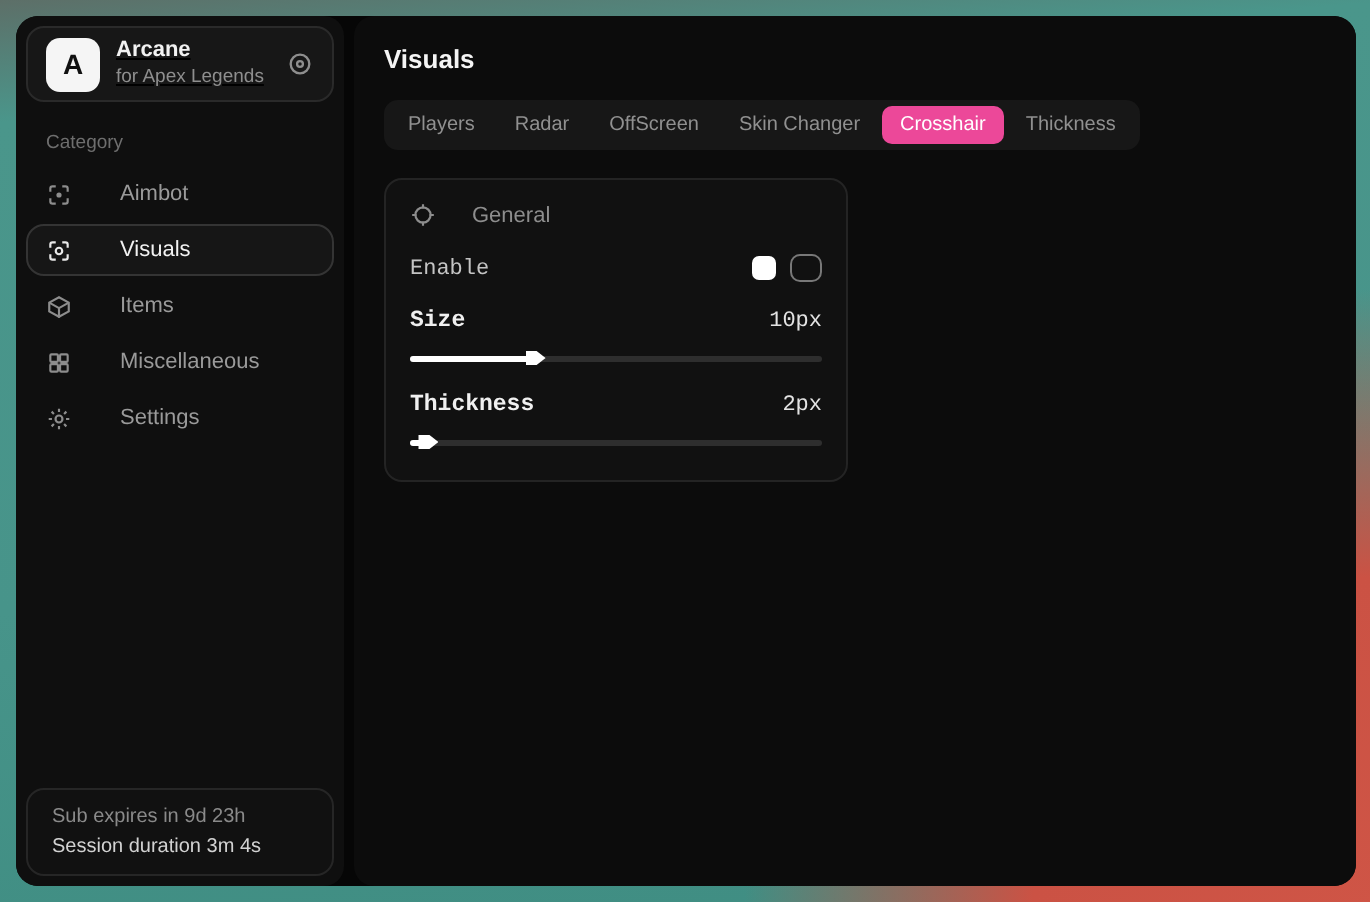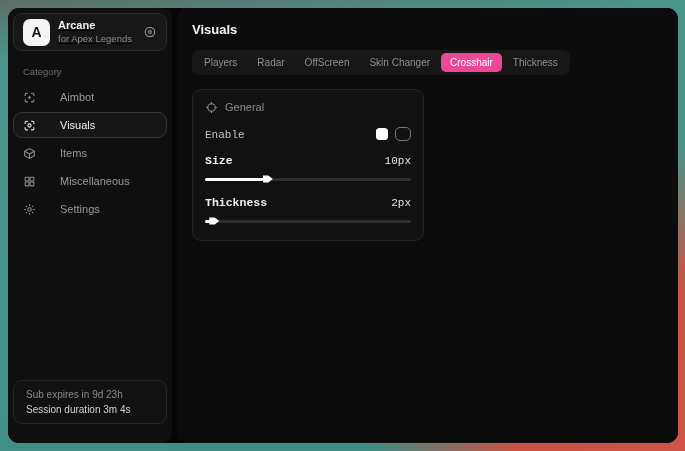--- a/index.html
+++ b/index.html
@@ -39,21 +39,21 @@
   .nav{ display:flex; flex-direction:column; gap:2px; padding:0 5px; }
   .nav-item{
     height:26px; display:flex; align-items:center; gap:24px;
     padding:0 9px; border-radius:9px; border:1px solid transparent;
     color:#9a9a9a; font-size:11px; cursor:pointer;
   }
   .nav-item .nicon{ display:flex; color:#8d8d8d; }
   .nav-item.active{ background:#161616; border-color:#343434; color:#f2f2f2; }
   .nav-item.active .nicon{ color:#e8e8e8; }
   .sidebar-footer{
-    position:absolute; left:5px; right:5px; bottom:19px;
+    position:absolute; left:5px; right:5px; bottom:5px;
     border:1px solid #262626; background:#111111; border-radius:9px;
     padding:8px 12px; display:flex; flex-direction:column; gap:4px;
   }
   .footer-line1{ color:#8a8a8a; font-size:10px; }
   .footer-line2{ color:#d2d2d2; font-size:10px; }
   
   .main{
     flex:1; background:#0c0c0c; border-radius:10px; position:relative;
     padding:14px 15px;
   }
@@ -64,21 +64,21 @@
   }
   .tab{
     padding:4px 9px; font-size:10px; color:#909090; border-radius:5px;
     cursor:pointer; white-space:nowrap;
   }
   .tab.active{ background:#ec4899; color:#ffffff; }
   .panel{
     margin-top:14px; width:232px; background:#111111;
     border:1px solid #242424; border-radius:9px; padding:11px 12px 15px 12px;
   }
-  .section-head{ display:flex; gap:7px; color:#8d8d8d; font-size:11px; }
+  .section-head{ display:flex; align-items:center; gap:18px; color:#8d8d8d; font-size:11px; }
   .row{ display:flex; align-items:flex-end; justify-content:space-between;font-family:Liberation Mono, monospace; }
   .row-enable{ margin-top:13px; }
   .row-enable .lbl{ color:#c4c4c4; font-size:11px; }
   .enable-controls{ display:flex; align-items:center; gap:7px; }
   .swatch{ width:12px; height:12px; background:#ffffff; border-radius:3.5px; cursor:pointer; }
   .checkbox{ width:16px; height:14px; border:1.5px solid #787878; border-radius:5px; background:transparent; cursor:pointer; }
   .row-style{ margin-top:11px; }
   .lbl-strong{ color:#f0f0f0; font-size:11.5px; font-weight:bold; }
   .chip{
     display:flex; align-items:center; gap:9px; background:#202020;

